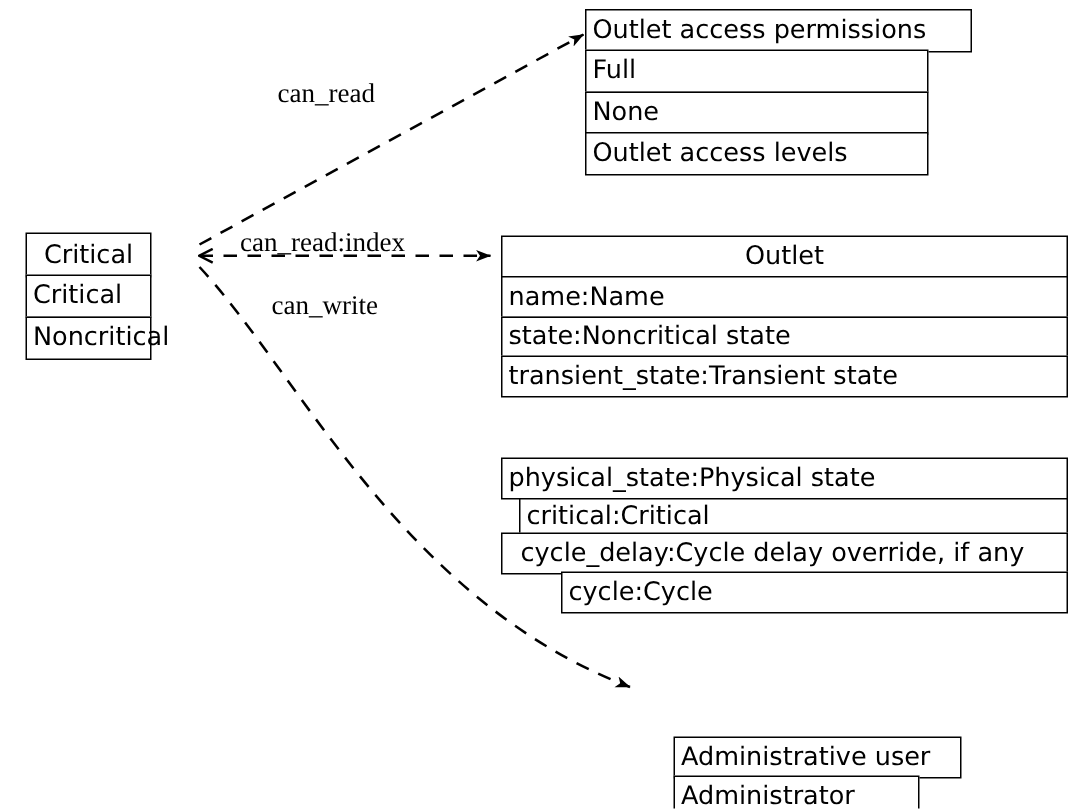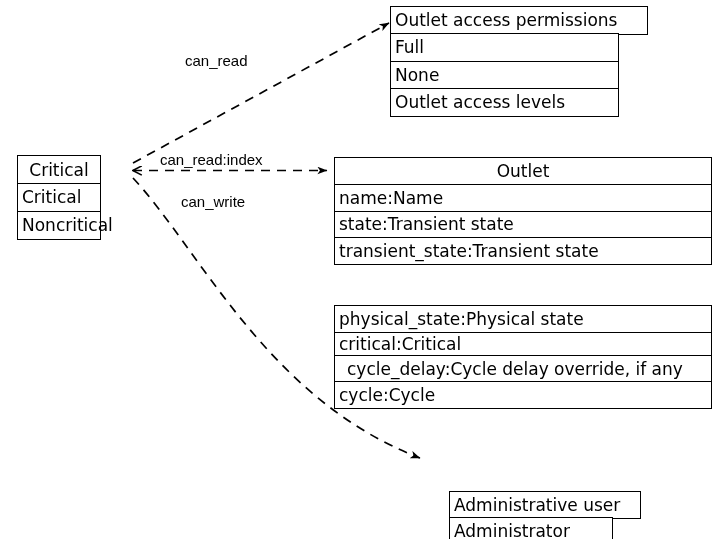--- a/index.html
+++ b/index.html
@@ -52,22 +52,22 @@
   }
   .node-row.attr {
     justify-content: flex-start;
     padding-left: 4px;
   }
   .node-row + .node-row {
     margin-top: -1.6px;
   }
   .edge-label {
     position: absolute;
-    font-family: Liberation Sans, sans-serif;
-    font-size: 15px;
+    font-family: Liberation Serif, serif;
+    font-size: 18px;
     line-height: 1;
     color: #000000;
     white-space: nowrap;
   }
 </style>
 </head>
 <body>
 
 <div id="canvas">
 
@@ -97,26 +97,26 @@
   <div class="node" style="left:390px; top:6px; width:258px;">
     <div class="node-row attr" style="height:29px; width:258px;">Outlet access permissions</div>
     <div class="node-row attr" style="height:29px; width:229px;">Full</div>
     <div class="node-row attr" style="height:29px; width:229px;">None</div>
     <div class="node-row attr" style="height:29px; width:229px;">Outlet access levels</div>
   </div>
 
   <div class="node" style="left:334px; top:157px; width:378px;border-radius:17px;">
     <div class="node-row title" style="height:29px;">Outlet</div>
     <div class="node-row attr" style="height:28px;">name:Name</div>
-    <div class="node-row attr" style="height:28px;">state:Transient state</div>
+    <div class="node-row attr" style="height:28px;">state:Noncritical state</div>
     <div class="node-row attr" style="height:28px;">transient_state:Transient state</div>
     <div class="node-row attr" style="height:28px;margin-top:40px;">physical_state:Physical state</div>
-    <div class="node-row attr" style="height:25px;">critical:Critical</div>
+    <div class="node-row attr" style="height:25px;margin-left:12px;">critical:Critical</div>
     <div class="node-row attr" style="height:28px;padding-left:12px;">cycle_delay:Cycle delay override, if any</div>
-    <div class="node-row attr" style="height:28px;">cycle:Cycle</div>
+    <div class="node-row attr" style="height:28px;margin-left:40px;">cycle:Cycle</div>
   </div>
 
   <div class="node" style="left:449px; top:447px; width:192px;margin-top:44px;">
     <div class="node-row attr" style="height:28px; width:192px;">Administrative user</div>
     <div class="node-row attr" style="height:28px; width:164px;">Administrator</div>
     <div class="node-row attr" style="height:28px; width:164px;text-align:center;">Regular user</div>
   </div>
 
   <div class="edge-label" style="left:185px; top:53px;">can_read</div>
 

